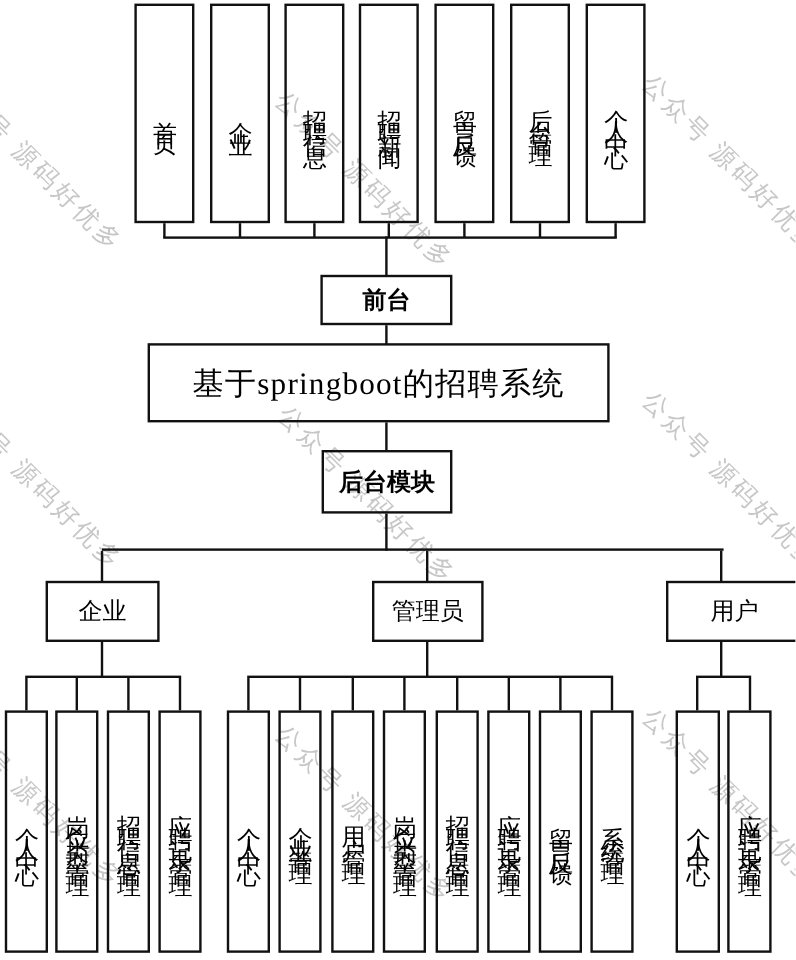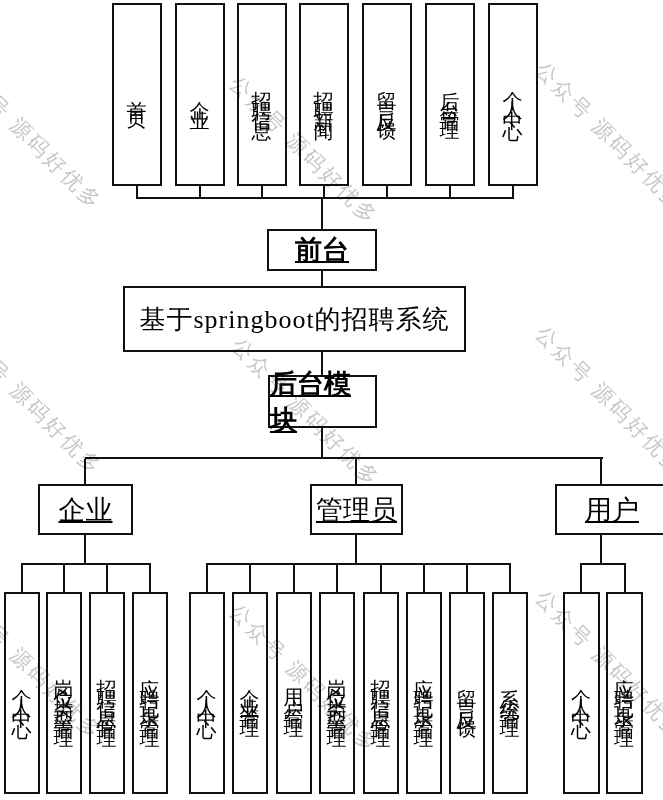--- a/index.html
+++ b/index.html
@@ -37,21 +37,21 @@
     justify-content:center;
     z-index:2;
   }
   .vtext{
     writing-mode:vertical-rl;
     text-orientation:upright;
     font-size:20px;
     line-height:1;
     letter-spacing:10px;
   }
-  .node-label{font-size:27px;text-decoration:underline;}
+  .node-label{font-size:20px;}
   .bold{font-weight:bold;}
   .title-label{font-size:26px;letter-spacing:1px;}
 </style>
 </head>
 <body>
 
 <div id="page">
 
   <span class="wm" style="left:-33px;top:55px">公众号 源码好优多</span>
   <span class="wm" style="left:243px;top:70px">公众号 源码好优多</span>
@@ -93,21 +93,21 @@
   <div class="line" style="left:449px;top:186px;width:2px;height:12px"></div>
   <div class="line" style="left:512px;top:186px;width:2px;height:12px"></div>
   <div class="line" style="left:136px;top:197px;width:378px;height:2px"></div>
   <div class="line" style="left:321px;top:197px;width:2px;height:33px"></div>
 
   <div class="box" style="left:267px;top:229px;width:110px;height:42px">
     <span class="node-label bold">前台</span>
   </div>
   <div class="line" style="left:321px;top:271px;width:2px;height:16px"></div>
 
-  <div class="box" style="left:123px;top:286px;width:343px;height:66px">
+  <div class="box" style="left:123px;top:286px;width:385px;height:66px">
     <span class="title-label">基于springboot的招聘系统</span>
   </div>
   <div class="line" style="left:321px;top:352px;width:2px;height:24px"></div>
 
   <div class="box" style="left:268px;top:375px;width:109px;height:53px">
     <span class="node-label bold">后台模块</span>
   </div>
   <div class="line" style="left:321px;top:428px;width:2px;height:31px"></div>
 
   <div class="line" style="left:85px;top:457px;width:518px;height:2px"></div>

